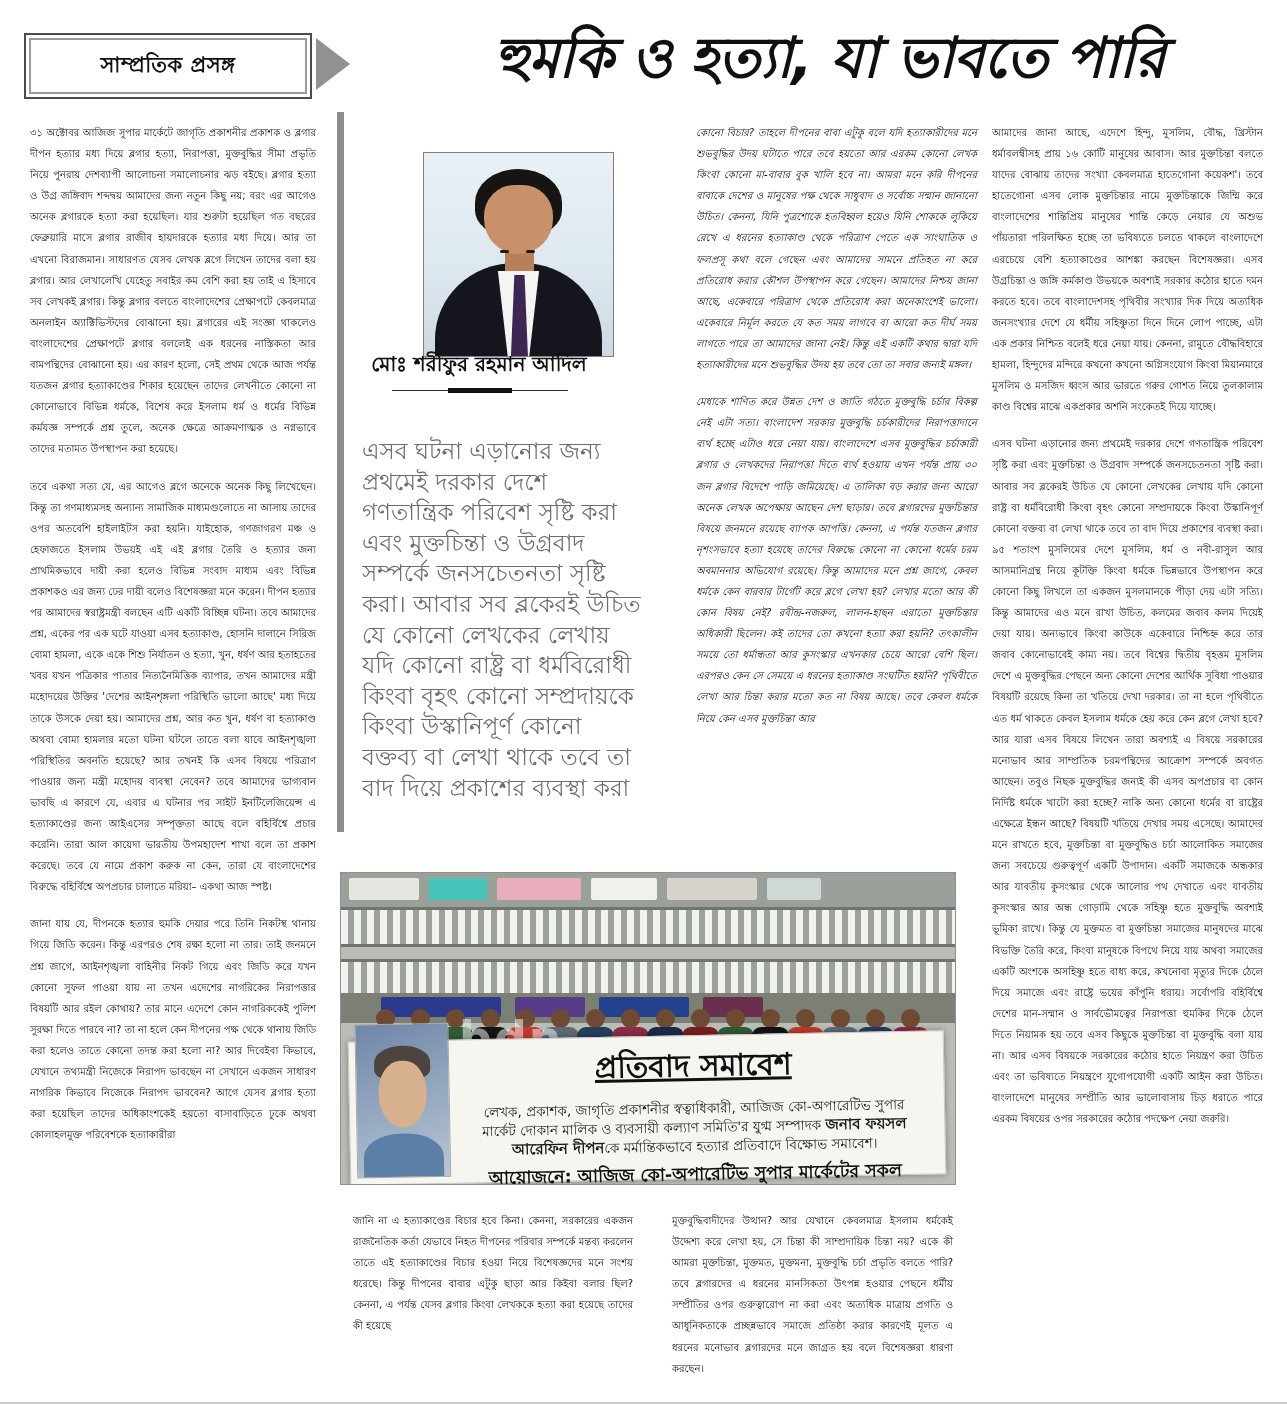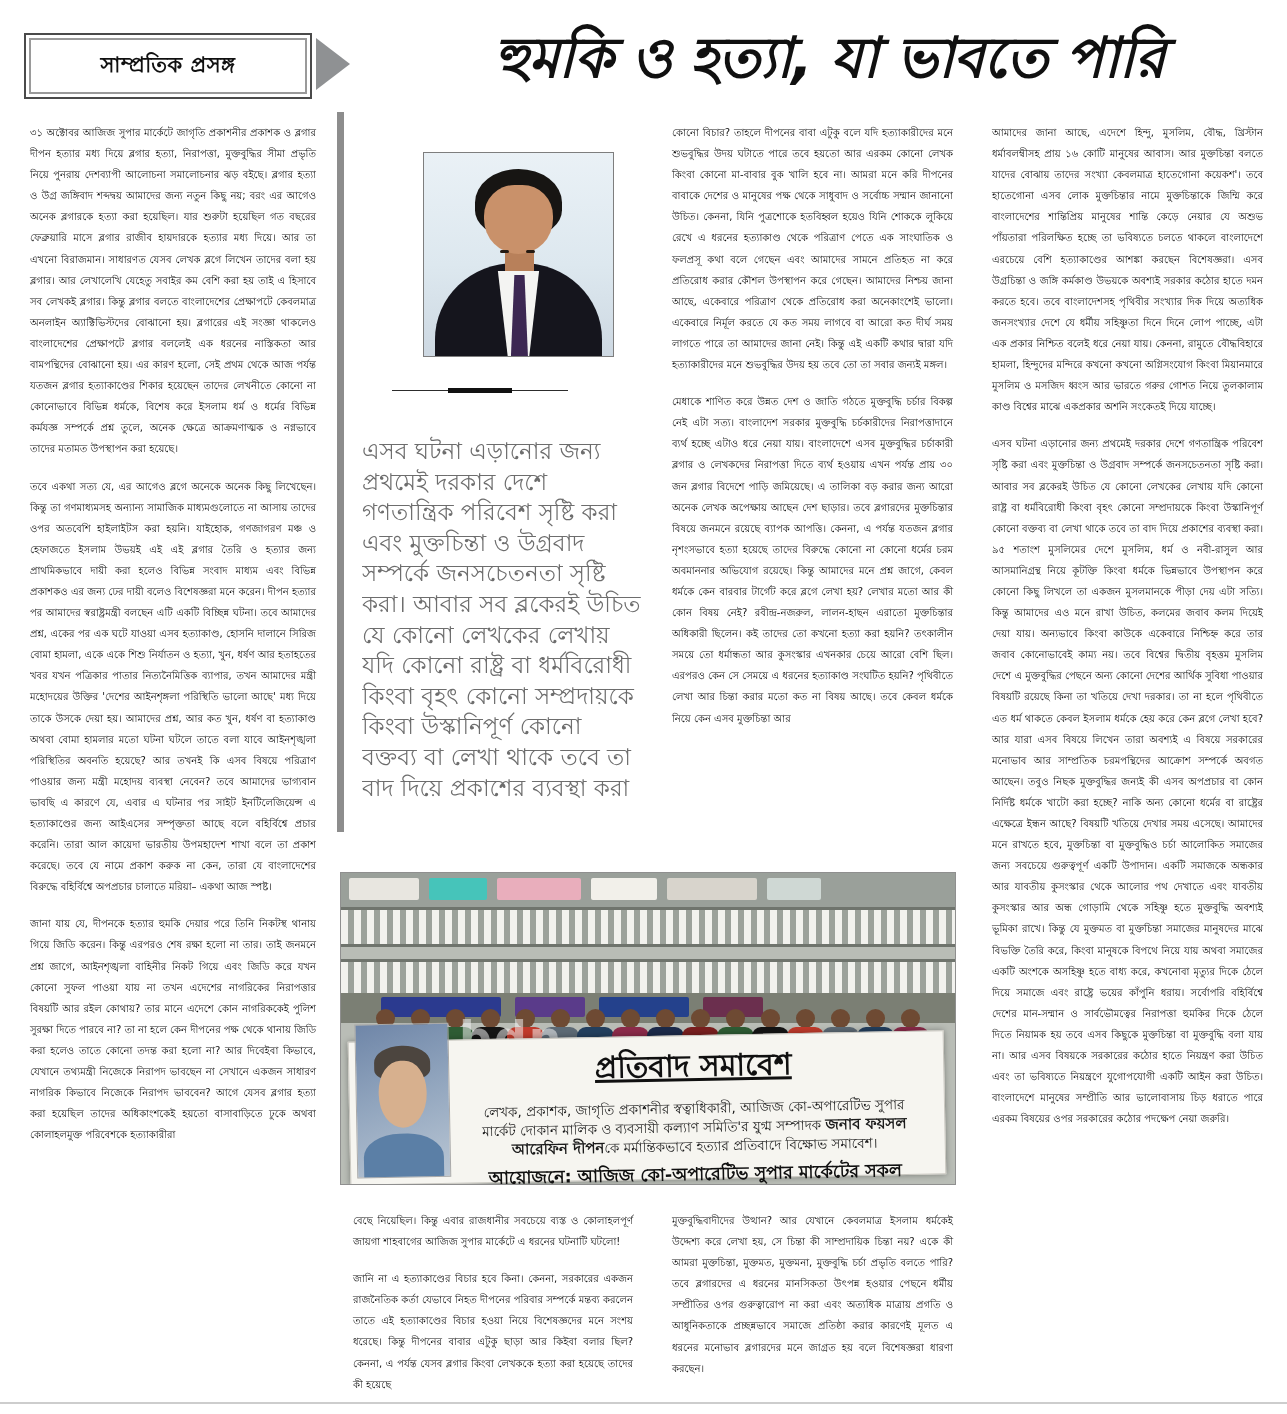--- a/index.html
+++ b/index.html
@@ -24,21 +24,21 @@
   .headline{
     position:absolute;left:378px;top:12px;width:902px;height:92px;margin:0;
     font-size:56px;font-weight:bold;text-align:center;line-height:92px;
     letter-spacing:-1px;white-space:nowrap;font-style:italic;
   }
   
   .col{position:absolute;overflow:hidden;text-align:justify;}
   .col p{margin:16px;font-size:10px;line-height:21.1px;}
   .col1{left:14px;top:106px;width:318px;height:1288px;}
   .col2b{left:337px;top:1194px;width:312px;height:208px;}
-  .col3t{left:656px;top:106px;width:313px;height:762px;}
+  .col3t{left:680px;top:106px;width:313px;height:762px;font-style:italic;}
   .col3b{left:656px;top:1194px;width:313px;height:212px;}
   .col4{left:976px;top:106px;width:303px;height:1290px;}
   
   .vbar{position:absolute;left:337px;top:112px;width:7px;height:720px;background:#8d8d8d;}
   .portrait{
     position:absolute;left:383px;top:136px;width:189px;height:203px;
     border:1px solid #7e7e7e;overflow:hidden;
     background:linear-gradient(180deg,#eaf1f6 0%,#dde8ef 55%,#cdd8e2 100%);
   }
   .p-hair{position:absolute;top:8%;left:27%;width:46%;height:33%;background:#171513;border-radius:52% 52% 40% 40%;}
@@ -129,20 +129,21 @@
   <figure class="portrait">
     <span class="p-suit"></span>
     <span class="p-neck"></span>
     <span class="p-shirt"></span>
     <span class="p-tie"></span>
     <span class="p-hair"></span>
     <span class="p-face"></span>
     <span class="p-eye l"></span>
     <span class="p-eye r"></span>
   </figure>
+  <div class="portrait-caption">মোঃ শরীফুর রহমান আদিল</div>
   <div class="caption-divider">
     <span class="thin"></span>
       <span class="thick"></span>
   </div>
 
   <blockquote class="pull-quote">এসব ঘটনা এড়ানোর জন্য প্রথমেই দরকার দেশে গণতান্ত্রিক পরিবেশ সৃষ্টি করা এবং মুক্তচিন্তা ও উগ্রবাদ সম্পর্কে জনসচেতনতা সৃষ্টি করা। আবার সব ব্লকেরই উচিত যে কোনো লেখকের লেখায় যদি কোনো রাষ্ট্র বা ধর্মবিরোধী কিংবা বৃহৎ কোনো সম্প্রদায়কে কিংবা উস্কানিপূর্ণ কোনো বক্তব্য বা লেখা থাকে তবে তা বাদ দিয়ে প্রকাশের ব্যবস্থা করা</blockquote>
 
   <figure class="protest-photo">
     <div class="pp-signs">
       <i class="sign1"></i>
@@ -189,21 +190,20 @@
         <div class="pp-banner-title">প্রতিবাদ সমাবেশ</div>
         <div class="pp-banner-line">লেখক, প্রকাশক, জাগৃতি প্রকাশনীর স্বত্বাধিকারী, আজিজ কো-অপারেটিভ সুপার</div>
         <div class="pp-banner-line"><span>মার্কেট দোকান মালিক ও ব্যবসায়ী কল্যাণ সমিতি'র যুগ্ম সম্পাদক </span><b>জনাব ফয়সল</b></div>
         <div class="pp-banner-line"><b>আরেফিন দীপন</b><span>কে মর্মান্তিকভাবে হত্যার প্রতিবাদে বিক্ষোভ সমাবেশ।</span></div>
         <div class="pp-banner-org">আয়োজনে: আজিজ কো-অপারেটিভ সুপার মার্কেটের সকল ব্যবসায়ীবৃন্দ</div>
       </div>
     </div>
   </figure>
 
   <section class="col col2b">
-    <p>বেছে নিয়েছিল। কিন্তু এবার রাজধানীর সবচেয়ে ব্যস্ত ও কোলাহলপূর্ণ জায়গা শাহবাগের আজিজ সুপার মার্কেটে এ ধরনের ঘটনাটি ঘটলো!</p>
     <p>জানি না এ হত্যাকাণ্ডের বিচার হবে কিনা। কেননা, সরকারের একজন রাজনৈতিক কর্তা যেভাবে নিহত দীপনের পরিবার সম্পর্কে মন্তব্য করলেন তাতে এই হত্যাকাণ্ডের বিচার হওয়া নিয়ে বিশেষজ্ঞদের মনে সংশয় ধরেছে। কিন্তু দীপনের বাবার এটুকু ছাড়া আর কিইবা বলার ছিল? কেননা, এ পর্যন্ত যেসব ব্লগার কিংবা লেখককে হত্যা করা হয়েছে তাদের কী হয়েছে</p>
   </section>
 
   <section class="col col3t">
     <p>কোনো বিচার? তাহলে দীপনের বাবা এটুকু বলে যদি হত্যাকারীদের মনে শুভবুদ্ধির উদয় ঘটাতে পারে তবে হয়তো আর এরকম কোনো লেখক কিংবা কোনো মা-বাবার বুক খালি হবে না। আমরা মনে করি দীপনের বাবাকে দেশের ও মানুষের পক্ষ থেকে সাধুবাদ ও সর্বোচ্চ সম্মান জানানো উচিত। কেননা, যিনি পুত্রশোকে হতবিহ্বল হয়েও যিনি শোককে লুকিয়ে রেখে এ ধরনের হত্যাকাণ্ড থেকে পরিত্রাণ পেতে এক সাংঘাতিক ও ফলপ্রসূ কথা বলে গেছেন এবং আমাদের সামনে প্রতিহত না করে প্রতিরোধ করার কৌশল উপস্থাপন করে গেছেন। আমাদের নিশ্চয় জানা আছে, একেবারে পরিত্রাণ থেকে প্রতিরোধ করা অনেকাংশেই ভালো। একেবারে নির্মূল করতে যে কত সময় লাগবে বা আরো কত দীর্ঘ সময় লাগতে পারে তা আমাদের জানা নেই। কিন্তু এই একটি কথার দ্বারা যদি হত্যাকারীদের মনে শুভবুদ্ধির উদয় হয় তবে তো তা সবার জন্যই মঙ্গল।</p>
     <p>মেধাকে শাণিত করে উন্নত দেশ ও জাতি গঠতে মুক্তবুদ্ধি চর্চার বিকল্প নেই এটা সত্য। বাংলাদেশ সরকার মুক্তবুদ্ধি চর্চকারীদের নিরাপত্তাদানে ব্যর্থ হচ্ছে এটাও ধরে নেয়া যায়। বাংলাদেশে এসব মুক্তবুদ্ধির চর্চাকারী ব্লগার ও লেখকদের নিরাপত্তা দিতে ব্যর্থ হওয়ায় এখন পর্যন্ত প্রায় ৩০ জন ব্লগার বিদেশে পাড়ি জমিয়েছে। এ তালিকা বড় করার জন্য আরো অনেক লেখক অপেক্ষায় আছেন দেশ ছাড়ার। তবে ব্লগারদের মুক্তচিন্তার বিষয়ে জনমনে রয়েছে ব্যাপক আপত্তি। কেননা, এ পর্যন্ত যতজন ব্লগার নৃশংসভাবে হত্যা হয়েছে তাদের বিরুদ্ধে কোনো না কোনো ধর্মের চরম অবমাননার অভিযোগ রয়েছে। কিন্তু আমাদের মনে প্রশ্ন জাগে, কেবল ধর্মকে কেন বারবার টার্গেট করে ব্লগে লেখা হয়? লেখার মতো আর কী কোন বিষয় নেই? রবীন্দ্র-নজরুল, লালন-হাছন এরাতো মুক্তচিন্তার অধিকারী ছিলেন। কই তাদের তো কখনো হত্যা করা হয়নি? তৎকালীন সময়ে তো ধর্মান্ধতা আর কুসংস্কার এখনকার চেয়ে আরো বেশি ছিল। এরপরও কেন সে সেময়ে এ ধরনের হত্যাকাণ্ড সংঘটিত হয়নি? পৃথিবীতে লেখা আর চিন্তা করার মতো কত না বিষয় আছে। তবে কেবল ধর্মকে নিয়ে কেন এসব মুক্তচিন্তা আর</p>
   </section>
   <section class="col col3b">
     <p>মুক্তবুদ্ধিবাদীদের উত্থান?  আর যেখানে কেবলমাত্র ইসলাম ধর্মকেই উদ্দেশ্য করে লেখা হয়, সে চিন্তা কী সাম্প্রদায়িক চিন্তা নয়? একে কী আমরা মুক্তচিন্তা, মুক্তমত, মুক্তমনা, মুক্তবুদ্ধি চর্চা প্রভৃতি বলতে পারি? তবে ব্লগারদের এ ধরনের মানসিকতা উৎপন্ন হওয়ার পেছনে ধর্মীয় সম্প্রীতির ওপর গুরুত্বারোপ না করা এবং অত্যধিক মাত্রায় প্রগতি ও আধুনিকতাকে প্রচ্ছন্নভাবে সমাজে প্রতিষ্ঠা করার কারণেই মূলত এ ধরনের মনোভাব ব্লগারদের মনে জাগ্রত হয় বলে বিশেষজ্ঞরা ধারণা করছেন।</p>
   </section>

